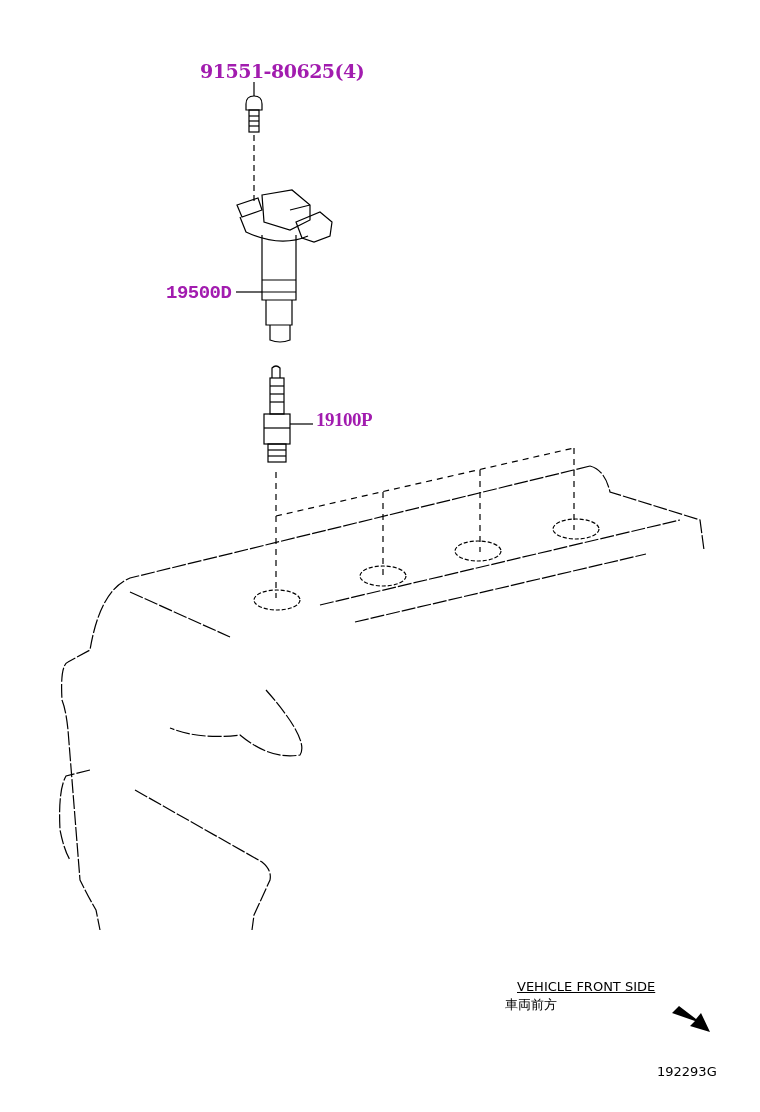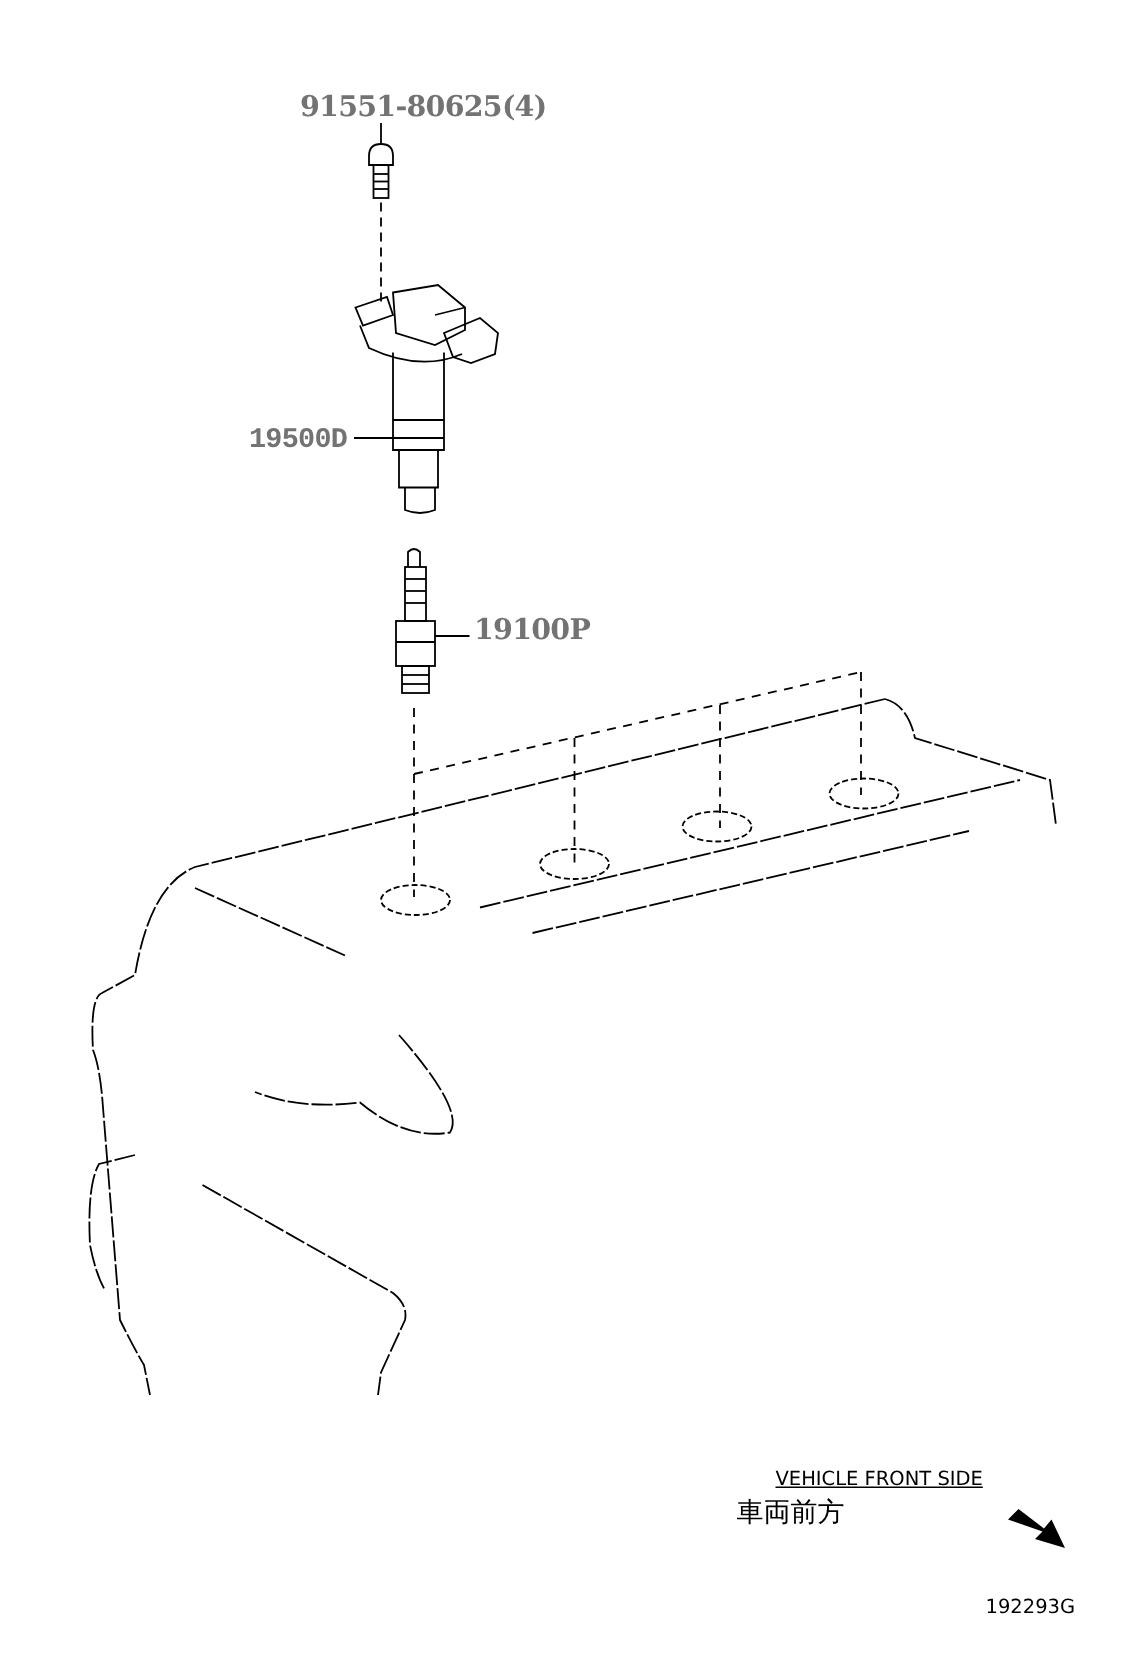--- a/index.html
+++ b/index.html
@@ -1,19 +1,19 @@
 <!DOCTYPE html>
 <html><head>
 <meta charset="utf-8">
 <style>
   html, body { margin:0; padding:0; background:#ffffff; }
   body { width:760px; height:1112px; position:relative; overflow:hidden; font-family:"DejaVu Sans", sans-serif; color:#000; }
   svg.drawing { position:absolute; left:0; top:0; }
-  .callout { position:absolute; font-family:"DejaVu Serif", serif; font-weight:bold; font-size:19px; letter-spacing:-0.5px; color:#737373; white-space:nowrap; }
-  .legend-jp { position:absolute; left:491px; top:996px; font-size:18px;font-family:Liberation Serif, serif; }
+  .callout { position:absolute; font-family:"DejaVu Serif", serif; font-weight:bold; font-size:19px; letter-spacing:-0.5px; color:#a21caf; white-space:nowrap; }
+  .legend-jp { position:absolute; left:505px; top:996px; font-size:13px;font-family:Liberation Serif, serif; }
   .legend-en { position:absolute; left:517px; top:979px; font-size:13px;text-decoration:underline; }
   .figure-id { position:absolute; left:657px; top:1064px; font-size:13px; }
 </style>
 </head>
 <body>
 
 <svg class="drawing" width="760" height="1112" viewBox="0 0 760 1112" fill="none" stroke="#000" stroke-width="1.2">
 
   <g>
     <line x1="254" y1="82" x2="254" y2="96"></line>
@@ -79,17 +79,17 @@
     <path d="M135 790 L262 862 Q272 870 270 880 L254 915 L252 930"></path>
   </g>
 
   <g>
     <polygon points="672,1013 679,1006 696,1019 701,1013 710,1032 690,1026 695,1021" fill="#000" stroke="none"></polygon>
   </g>
 </svg>
 
 <div class="callout" style="left:200px; top:60px;">91551-80625(4)</div>
 <div class="callout" style="left:166px; top:282px;font-family:Liberation Mono, monospace;">19500D</div>
-<div class="callout" style="left:316px; top:409px;">19100P</div>
+<div class="callout" style="left:316px; top:409px;font-family:Liberation Serif, serif;">19100P</div>
 
 <div class="legend-jp">車両前方</div>
 <div class="legend-en">VEHICLE FRONT SIDE</div>
 <div class="figure-id">192293G</div>
 
 </body></html>

